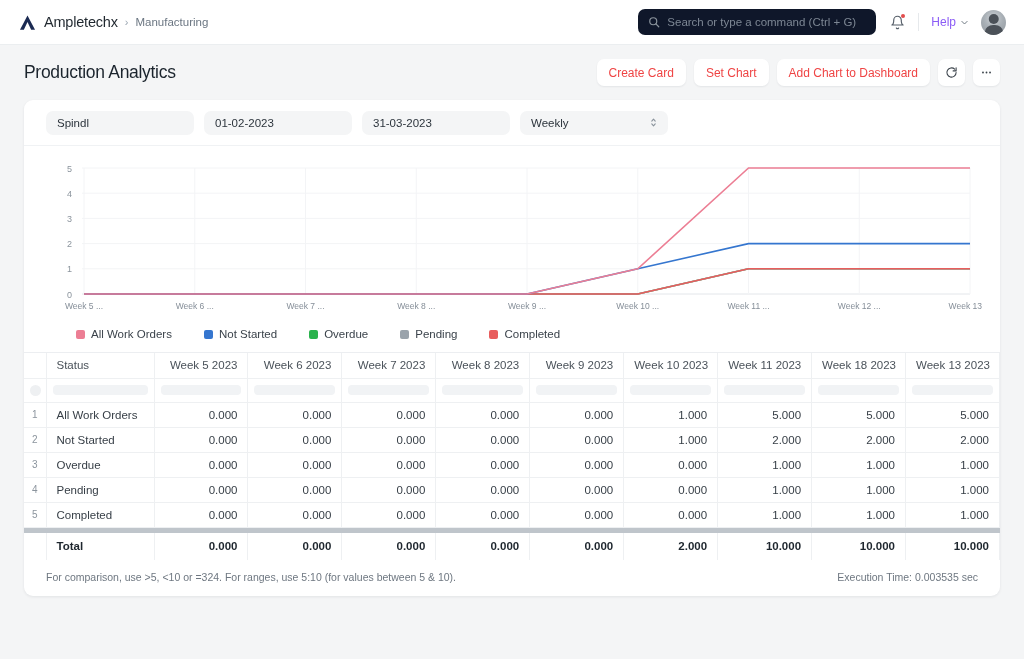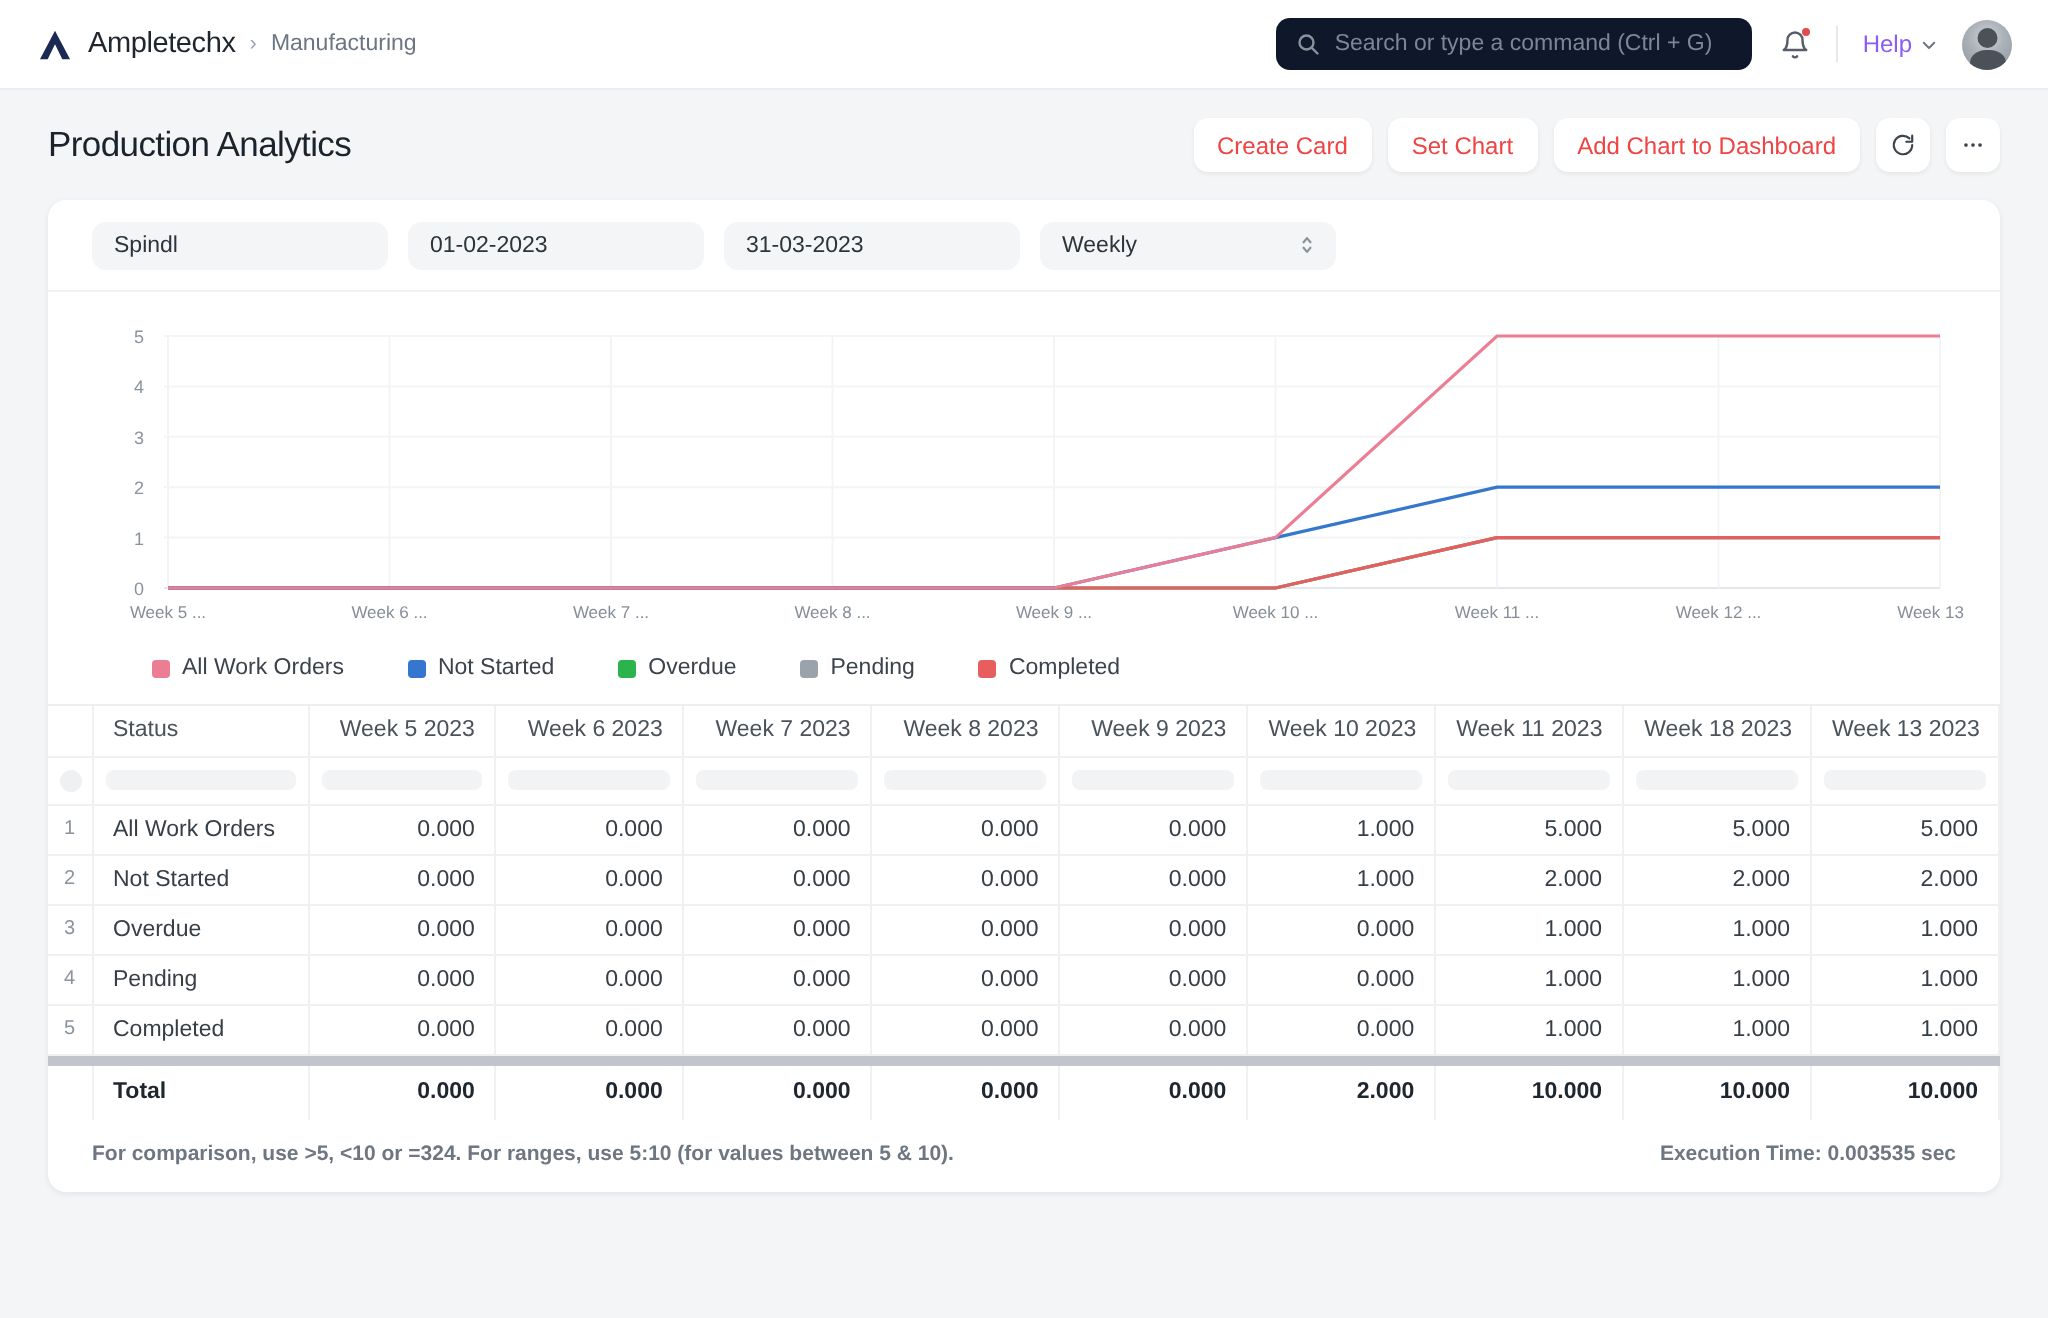--- a/index.html
+++ b/index.html
@@ -132,21 +132,21 @@
   tr.filter-tr td { height: 24px; padding: 0 6px; }
   .fbox { height: 10px; border-radius: 4px; background: #f1f3f5; }
   .fdot { width: 11px; height: 11px; border-radius: 50%; background: #eef0f2; margin: 0 auto; }
   tbody tr td { color: #363e46; }
   tr.total-tr td { font-weight: bold; color: #1e262e; border-bottom: none; height: 27px; }
   .scroll-sep { height: 5px; background: #bfc5cb; }
 
   .table-foot {
     display: flex; align-items: center;
     padding: 11px 22px 13px 22px;
-    font-size: 10.5px; color: #6e7781; font-weight: bold;
+    font-size: 10.5px; color: #6e7781;
   }
   .exec-time { margin-left: auto; }
 </style>
 </head>
 <body>
 
 <div class="navbar">
   <div class="brand">
     <svg class="logo-mark" viewBox="0 0 24 24">
       <path d="M12 3 L21.5 21 L16.6 21 L12 11.5 L7.4 21 L2.5 21 Z" fill="#1b2a52"></path>

